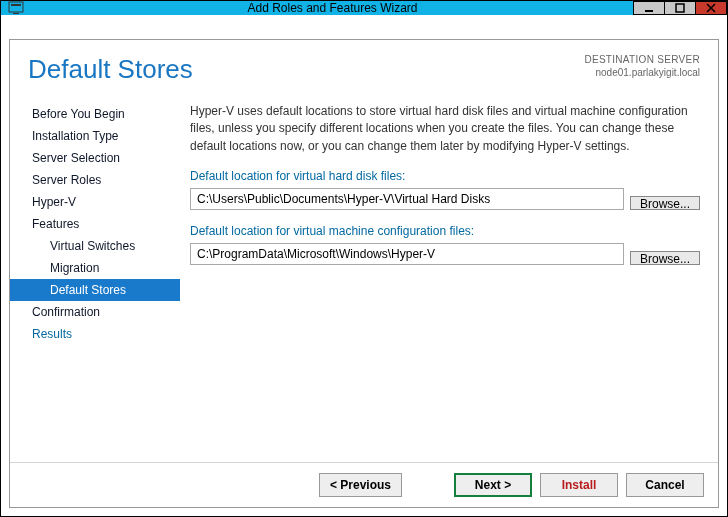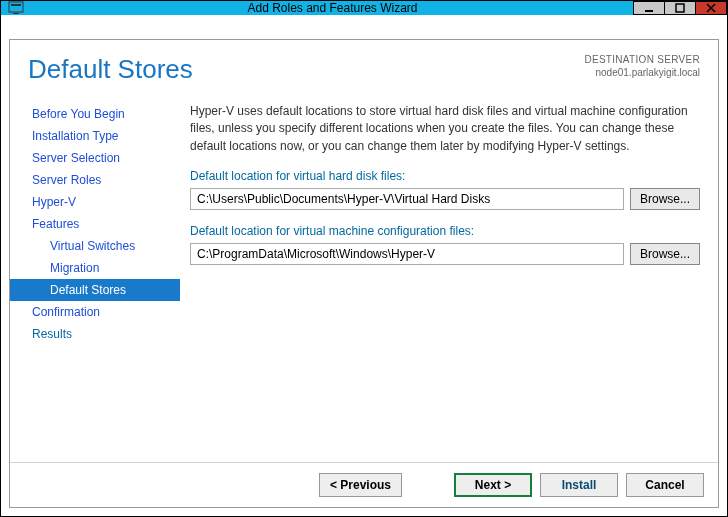--- a/index.html
+++ b/index.html
@@ -11,34 +11,34 @@
     .win-controls { display:flex; }
     .win-btn { width:32px; border:1px solid #000; background:#c8c8c8; display:flex; align-items:center; justify-content:center; margin-left:-1px; }
     .win-btn.close { background:#c8392b; }
     .content { position:absolute; top:38px; left:8px; right:8px; bottom:8px; border:1px solid #999; background:#fff; display:flex; flex-direction:column; }
     .header-area { padding:14px 18px 12px 18px; position:relative; }
     .page-title { font-size:26px; font-weight:300; color:#1976c2; font-family:"Segoe UI Light","Segoe UI",sans-serif; }
     .dest { position:absolute; right:18px; top:14px; text-align:right; color:#666; font-size:10px; line-height:1.25; }
     .dest .d1 { letter-spacing:.3px; }
     .body { flex:1; display:flex; overflow:hidden; }
     .sidebar { width:170px; padding:6px 0 0 0; }
-    .sidebar .nav-item { padding:4px 10px 4px 22px; font-size:12px; color:#1d4ed8; cursor:pointer; white-space:nowrap; }
+    .sidebar .nav-item { padding:4px 10px 4px 22px; font-size:12px; color:#0f172a; cursor:pointer; white-space:nowrap; }
     .sidebar .nav-item.sub { padding-left:40px; }
     .sidebar .nav-item.selected { background:#1979ca; color:#fff; }
     .sidebar .nav-item.disabled { color:#0369a1; cursor:default; }
     .main { flex:1; padding:6px 18px 0 10px; }
     .desc { font-size:12px; color:#333; line-height:1.45; margin-bottom:14px; }
     .field-label { font-size:12px; color:#0369a1; margin-bottom:5px; }
     .field-row { display:flex; gap:6px; margin-bottom:14px; align-items:flex-end; }
     .text-input { flex:1; border:1px solid #aaa; height:22px; padding:0 6px; font-size:12px; background:#fff; }
-    .browse-btn { width:70px; height:22px; border:1px solid #888; background:#e9e9e9; font-size:12px; cursor:pointer; }
+    .browse-btn { width:70px; height:14px; border:1px solid #888; background:#e9e9e9; font-size:12px; cursor:pointer; }
     .footer { border-top:1px solid #d5d5d5; padding:10px 14px; display:flex; justify-content:flex-end; gap:8px; }
     .footer button { min-width:78px; height:24px; border:1px solid #999; background:#eee; font-size:12px; cursor:pointer; padding:0 10px;font-weight:bold; }
     .footer button.primary { border:2px solid #15803d;margin-left:44px; }
-    .footer button:disabled { color:#0c4a6e; cursor:default; }
+    .footer button:disabled { color:#b91c1c; cursor:default; }
   </style>
 </head>
 <body>
 
 <div class="outer">
   <div class="titlebar">
     <div class="app-icon">
       <svg width="16" height="16" viewBox="0 0 16 16">
           <rect x="1" y="2" width="14" height="10" fill="none" stroke="#333" stroke-width="1"></rect>
           <rect x="3" y="4" width="10" height="2" fill="#333"></rect>

